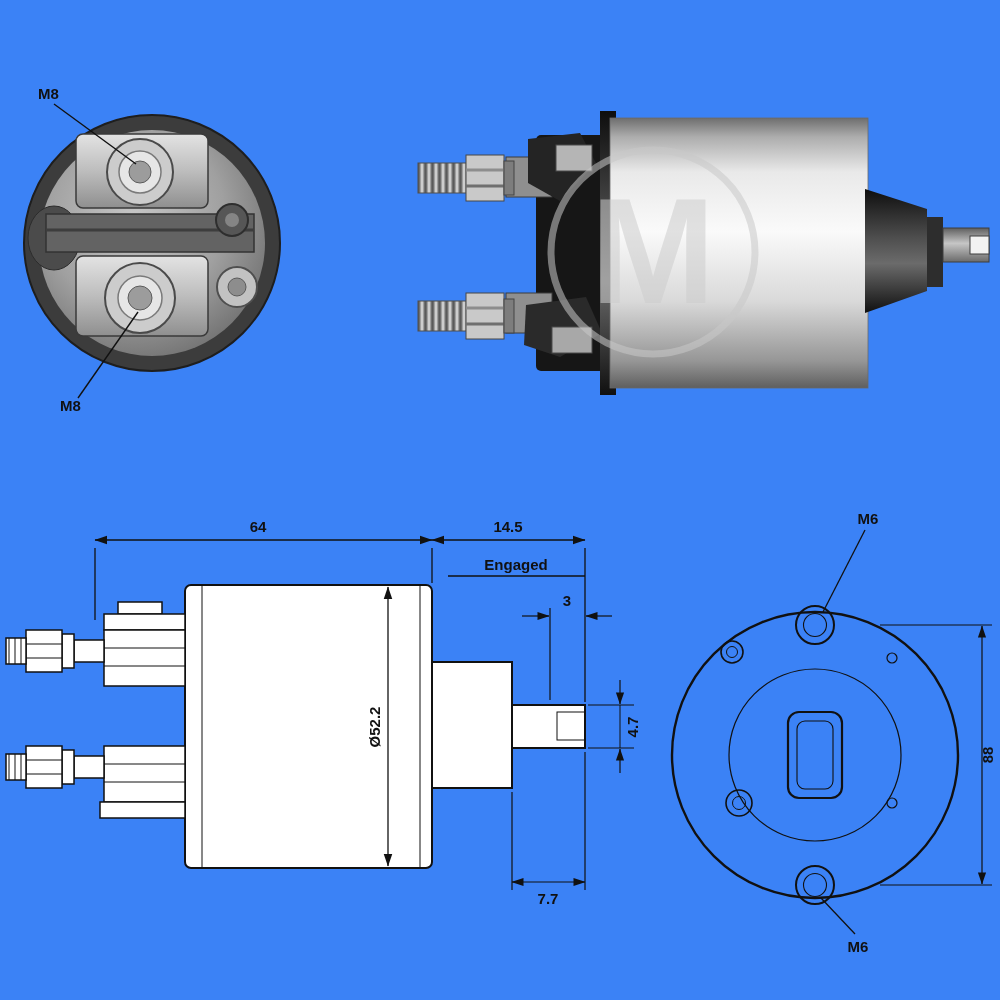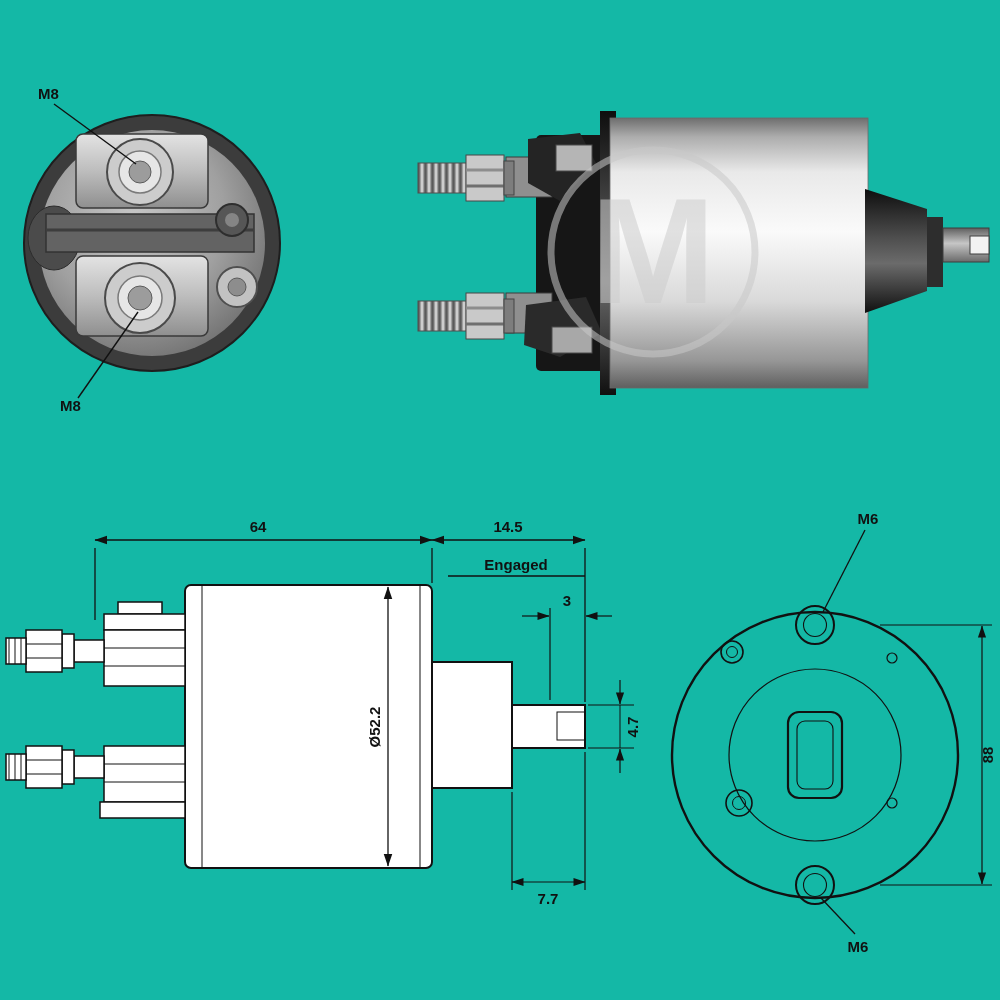--- a/index.html
+++ b/index.html
@@ -1,17 +1,17 @@
 <!DOCTYPE html>
 <html><head>
 <meta charset="utf-8">
 <style>
   html,body{margin:0;padding:0;background:#fff;}
   body{width:1000px;height:1000px;font-family:"Liberation Sans",sans-serif;}
-  .canvas{position:relative;width:1000px;height:1000px;background:#14b8a6;overflow:hidden;}
+  .canvas{position:relative;width:1000px;height:1000px;background:#3b82f6;overflow:hidden;}
   .panel{position:absolute;}
   .dim,.lbl{font:bold 15px "Liberation Sans",sans-serif;fill:#111;}
 </style>
 </head>
 <body>
 
 <div class="canvas">
 
   <svg class="panel" style="left:10px;top:80px" width="300" height="340" viewBox="0 0 300 340">
     <defs>

